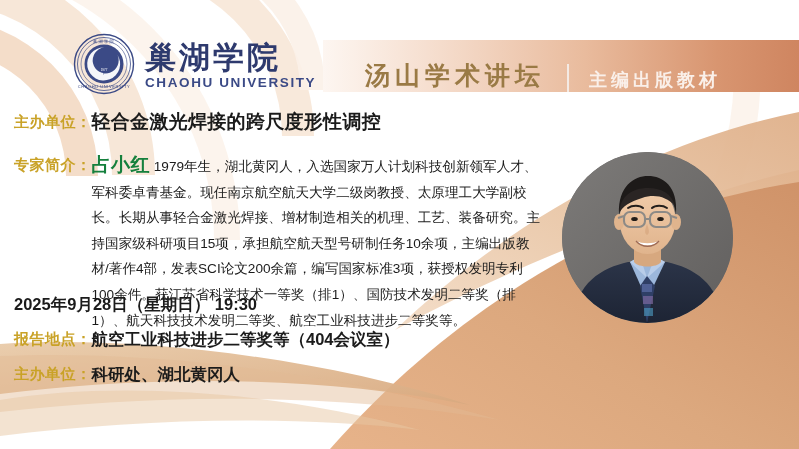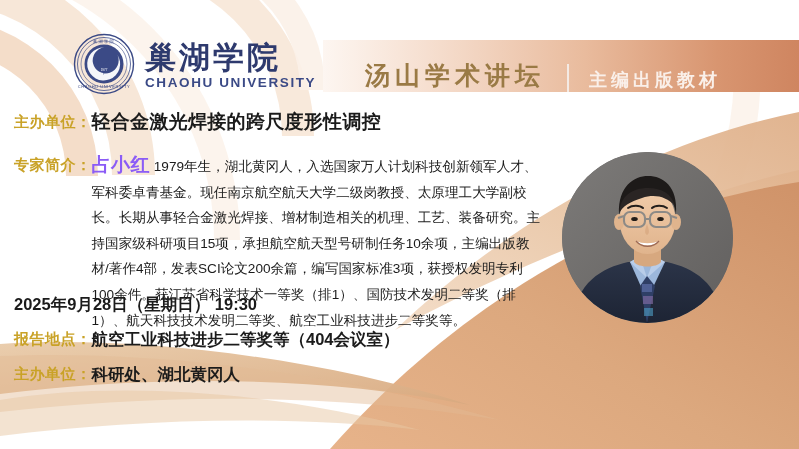--- a/index.html
+++ b/index.html
@@ -86,21 +86,21 @@
   }
 
   #row-title{left:14px;top:108px;}
   #row-title .value{font-size:19px;line-height:28px;letter-spacing:0.3px;}
   #row-title .label{line-height:28px;}
 
   #row-bio{left:14px;top:152px;width:560px;align-items:flex-start;}
   #row-bio .label{line-height:26px;}
   .bio-body{width:452px;}
   .bio-name{
-    color:#8b5cf6;font-weight:700;font-size:19px;
+    color:#15803d;font-weight:700;font-size:19px;
     letter-spacing:0.5px;
   }
   .bio-text{
     color:#1b1b1b;
     font-size:13.6px;line-height:25.6px;
     text-align:justify;font-weight:500;
     display:inline;
   }
 
   #row-time{left:14px;top:292px;}

